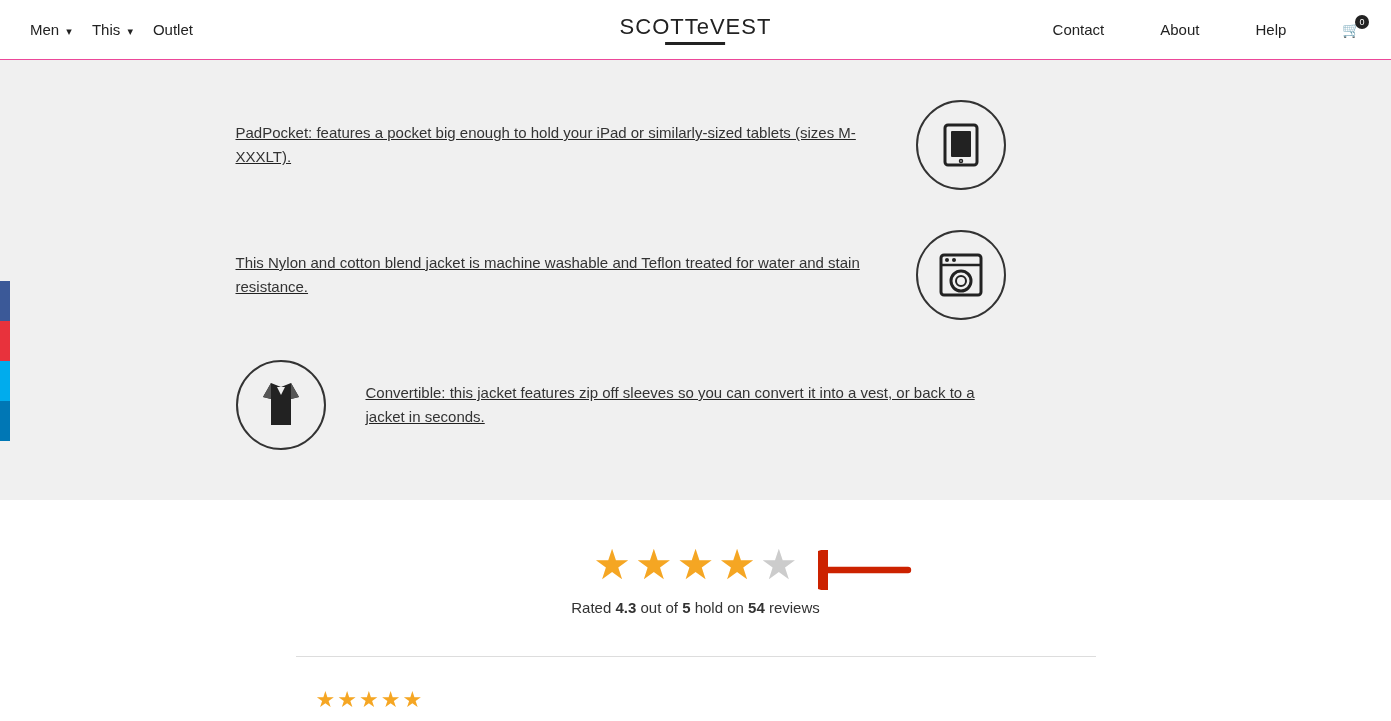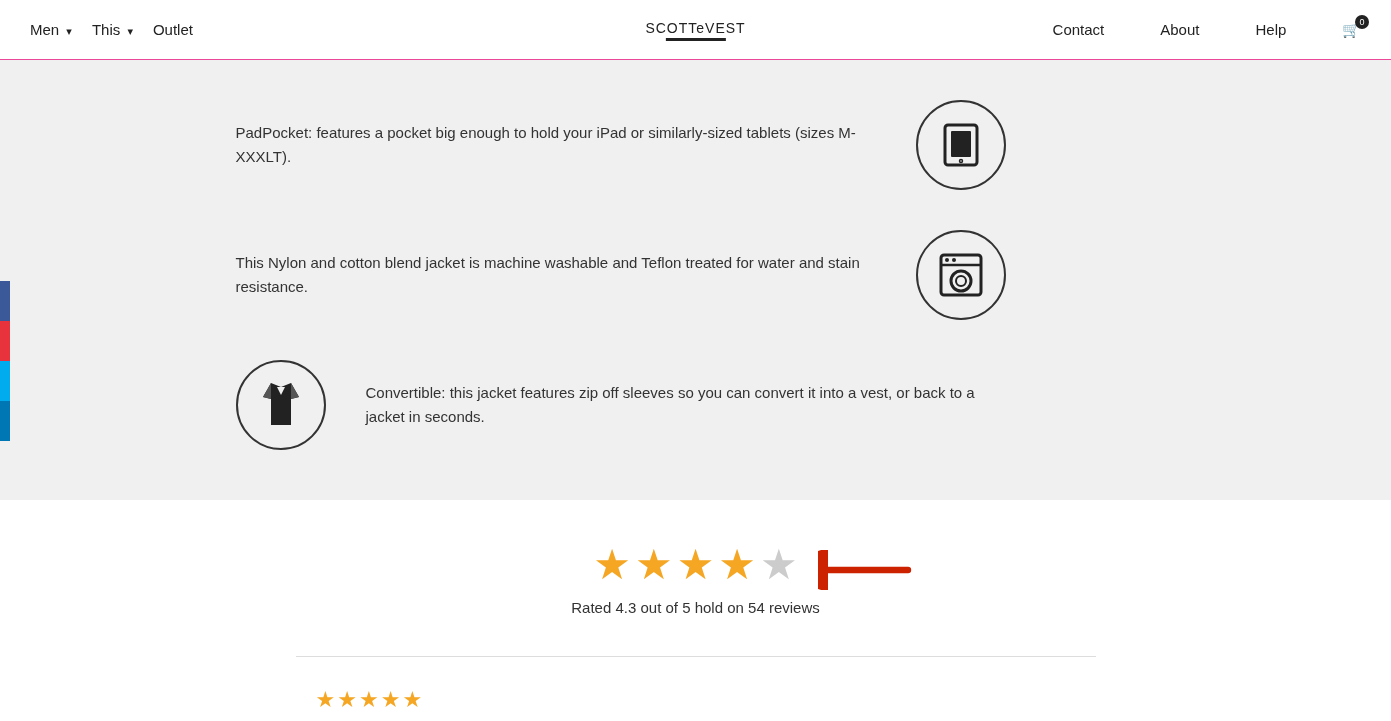--- a/index.html
+++ b/index.html
@@ -13,21 +13,21 @@
       padding: 0 30px;
       height: 60px;
       border-bottom: 1px solid #ec4899;
       background: #fff;
       position: relative;
     }
     .nav-left { display: flex; gap: 20px; align-items: center; }
     .nav-left a { text-decoration: none; color: #222; font-size: 15px; font-weight: 500; }
     .nav-left a .arrow { font-size: 11px; margin-left: 3px; }
     .nav-center { position: absolute; left: 50%; transform: translateX(-50%); text-align: center; }
-    .nav-center .brand { font-size: 14px; font-weight: 900; letter-spacing: 1px; color: #222; text-decoration: none; }
+    .nav-center .brand { font-size: 22px; font-weight: 900; letter-spacing: 1px; color: #222; text-decoration: none; }
     .nav-center .brand span { font-weight: 400; }
     .brand-underline { display: block; width: 60px; margin: 2px auto 0; border-bottom: 3px solid #222; }
     .nav-right { display: flex; gap: 20px; align-items: center; }
     .nav-right a { text-decoration: none; color: #222; font-size: 15px; margin-left: 36px; }
     .cart-icon { font-size: 20px; position: relative; }
     .cart-count {
       position: absolute; top: -6px; right: -8px;
       background: #222; color: #fff; border-radius: 50%;
       font-size: 9px; width: 14px; height: 14px;
       display: flex; align-items: center; justify-content: center;
@@ -55,20 +55,21 @@
 
     
     .features-section { background: #f0f0f0; padding: 20px 0 30px; }
 
     .feature-row {
       display: flex;
       align-items: center;
       max-width: 1000px;
       margin: 0 auto;
       padding: 20px 40px;
+      text-decoration: underline;
     }
     .feature-row.right-icon { justify-content: flex-start; }
     .feature-row.left-icon { justify-content: flex-start; }
 
     .feature-text { flex: 1; font-size: 15px; line-height: 1.6; color: #333; max-width: 640px; }
     .feature-icon-wrap {
       width: 90px;
       height: 90px;
       border: 2px solid #333;
       border-radius: 50%;
@@ -87,21 +88,21 @@
     
     .rating-section {
       background: #fff;
       padding: 40px 20px 20px;
       text-align: center;
     }
     .stars-large { display: flex; justify-content: center; gap: 4px; margin-bottom: 10px; }
     .star-large { font-size: 42px; color: #f5a623; }
     .star-large.empty { color: #ccc; }
     .rating-text { font-size: 15px; color: #333; }
-    .rating-text strong { font-weight: 400; }
+    .rating-text strong { font-weight: 700; }
 
     
     .arrow-container {
       position: relative;
       display: inline-block;
     }
     .red-arrow {
       position: absolute;
       right: -120px;
       top: 10px;

